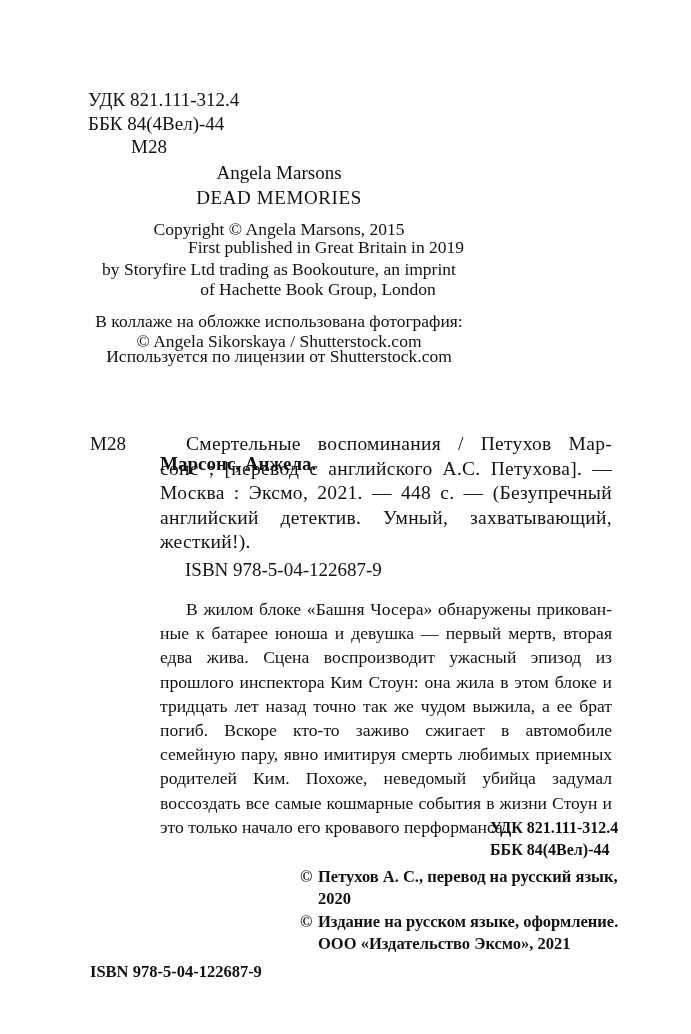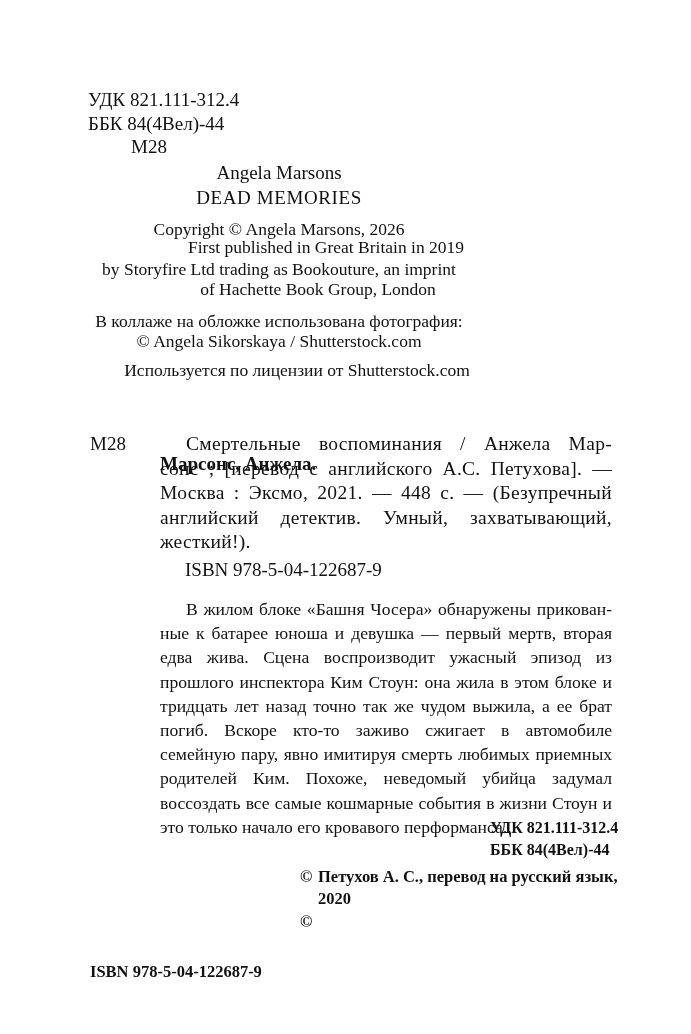--- a/index.html
+++ b/index.html
@@ -70,49 +70,50 @@
 </head>
 <body>
 
 <div class="abs f19" style="left:88px; top:88px;">УДК 821.111-312.4</div>
 <div class="abs f19" style="left:88px; top:112px;">ББК 84(4Вел)-44</div>
 <div class="abs f19" style="left:131px; top:135px;">М28</div>
 
 <div class="abs f19 center" style="top:161px;">Angela Marsons</div>
 <div class="abs f19 center" style="top:186px; letter-spacing:0.6px;font-family:Liberation Serif, serif;">DEAD MEMORIES</div>
 
-<div class="abs f17 center" style="top:219px;">Copyright © Angela Marsons, 2026</div>
+<div class="abs f17 center" style="top:219px;">Copyright © Angela Marsons, 2015</div>
 <div class="abs f17 center" style="top:237px;padding-left:47px;">First published in Great Britain in 2019</div>
 <div class="abs f17 center" style="top:259px;">by Storyfire Ltd trading as Bookouture, an imprint</div>
 <div class="abs f17 center" style="top:279px;margin-left:39px;">of Hachette Book Group, London</div>
 
 <div class="abs f17 center" style="top:311px;">В коллаже на обложке использована фотография:</div>
 <div class="abs f17 center" style="top:331px;">© Angela Sikorskaya / Shutterstock.com</div>
-<div class="abs f17 center" style="top:360px;margin-left:18px;">Используется по лицензии от Shutterstock.com</div>
+<div class="abs f17 center" style="top:346px;">Используется по лицензии от Shutterstock.com</div>
 
 <div class="abs f19 bold" style="left:160px; top:408px;">Марсонс, Анжела.</div>
 <div class="abs f19" style="left:90px; top:432px;">М28</div>
 
 <div class="biblio-body">
-  <span class="indent"></span><span>Смертельные воспоминания / Анжела Мар-</span>
+  <span class="indent"></span><span>Смертельные воспоминания / Петухов Мар-</span>
   <span>сонс ; [перевод с английского А.С. Петухова]. — Москва : Эксмо, 2021. — 448 с. — (Безупречный английский детектив. Умный, захватывающий, жесткий!).</span>
 </div>
 
 <div class="abs f19" style="left:185px; top:558px;">ISBN 978-5-04-122687-9</div>
 
 <div class="annotation">
   <span class="indent"></span><span>В жилом блоке «Башня Чосера» обнаружены прикован­ные к батарее юноша и девушка — первый мертв, вторая едва жива. Сцена воспроизводит ужасный эпизод из прошлого инспектора Ким Стоун: она жила в этом блоке и тридцать лет назад точно так же чудом выжила, а ее брат погиб. Вско­ре кто-то заживо сжигает в автомобиле семейную пару, явно имитируя смерть любимых приемных родителей Ким. По­хоже, неведомый убийца задумал воссоздать все самые кош­марные события в жизни Стоун и это только начало его кро­вавого перформанса...</span>
 </div>
 
 <div class="codes-right" style="top:817px;">УДК 821.111-312.4</div>
 <div class="codes-right" style="top:839px;">ББК 84(4Вел)-44</div>
 
 <div class="copyrights">
   <div class="item">
     <span class="mark">©</span>
     <span>Петухов А. С., перевод на русский язык, 2020</span>
   </div>
   <div class="item">
     <span class="mark">©</span>
+    <span>Издание на русском языке, оформление. ООО «Издательство Эксмо», 2021</span>
   </div>
 </div>
 
 <div class="abs bold" style="left:90px; top:917px; font-size:16.5px; line-height:22px;">ISBN 978-5-04-122687-9</div>
 
 </body></html>

